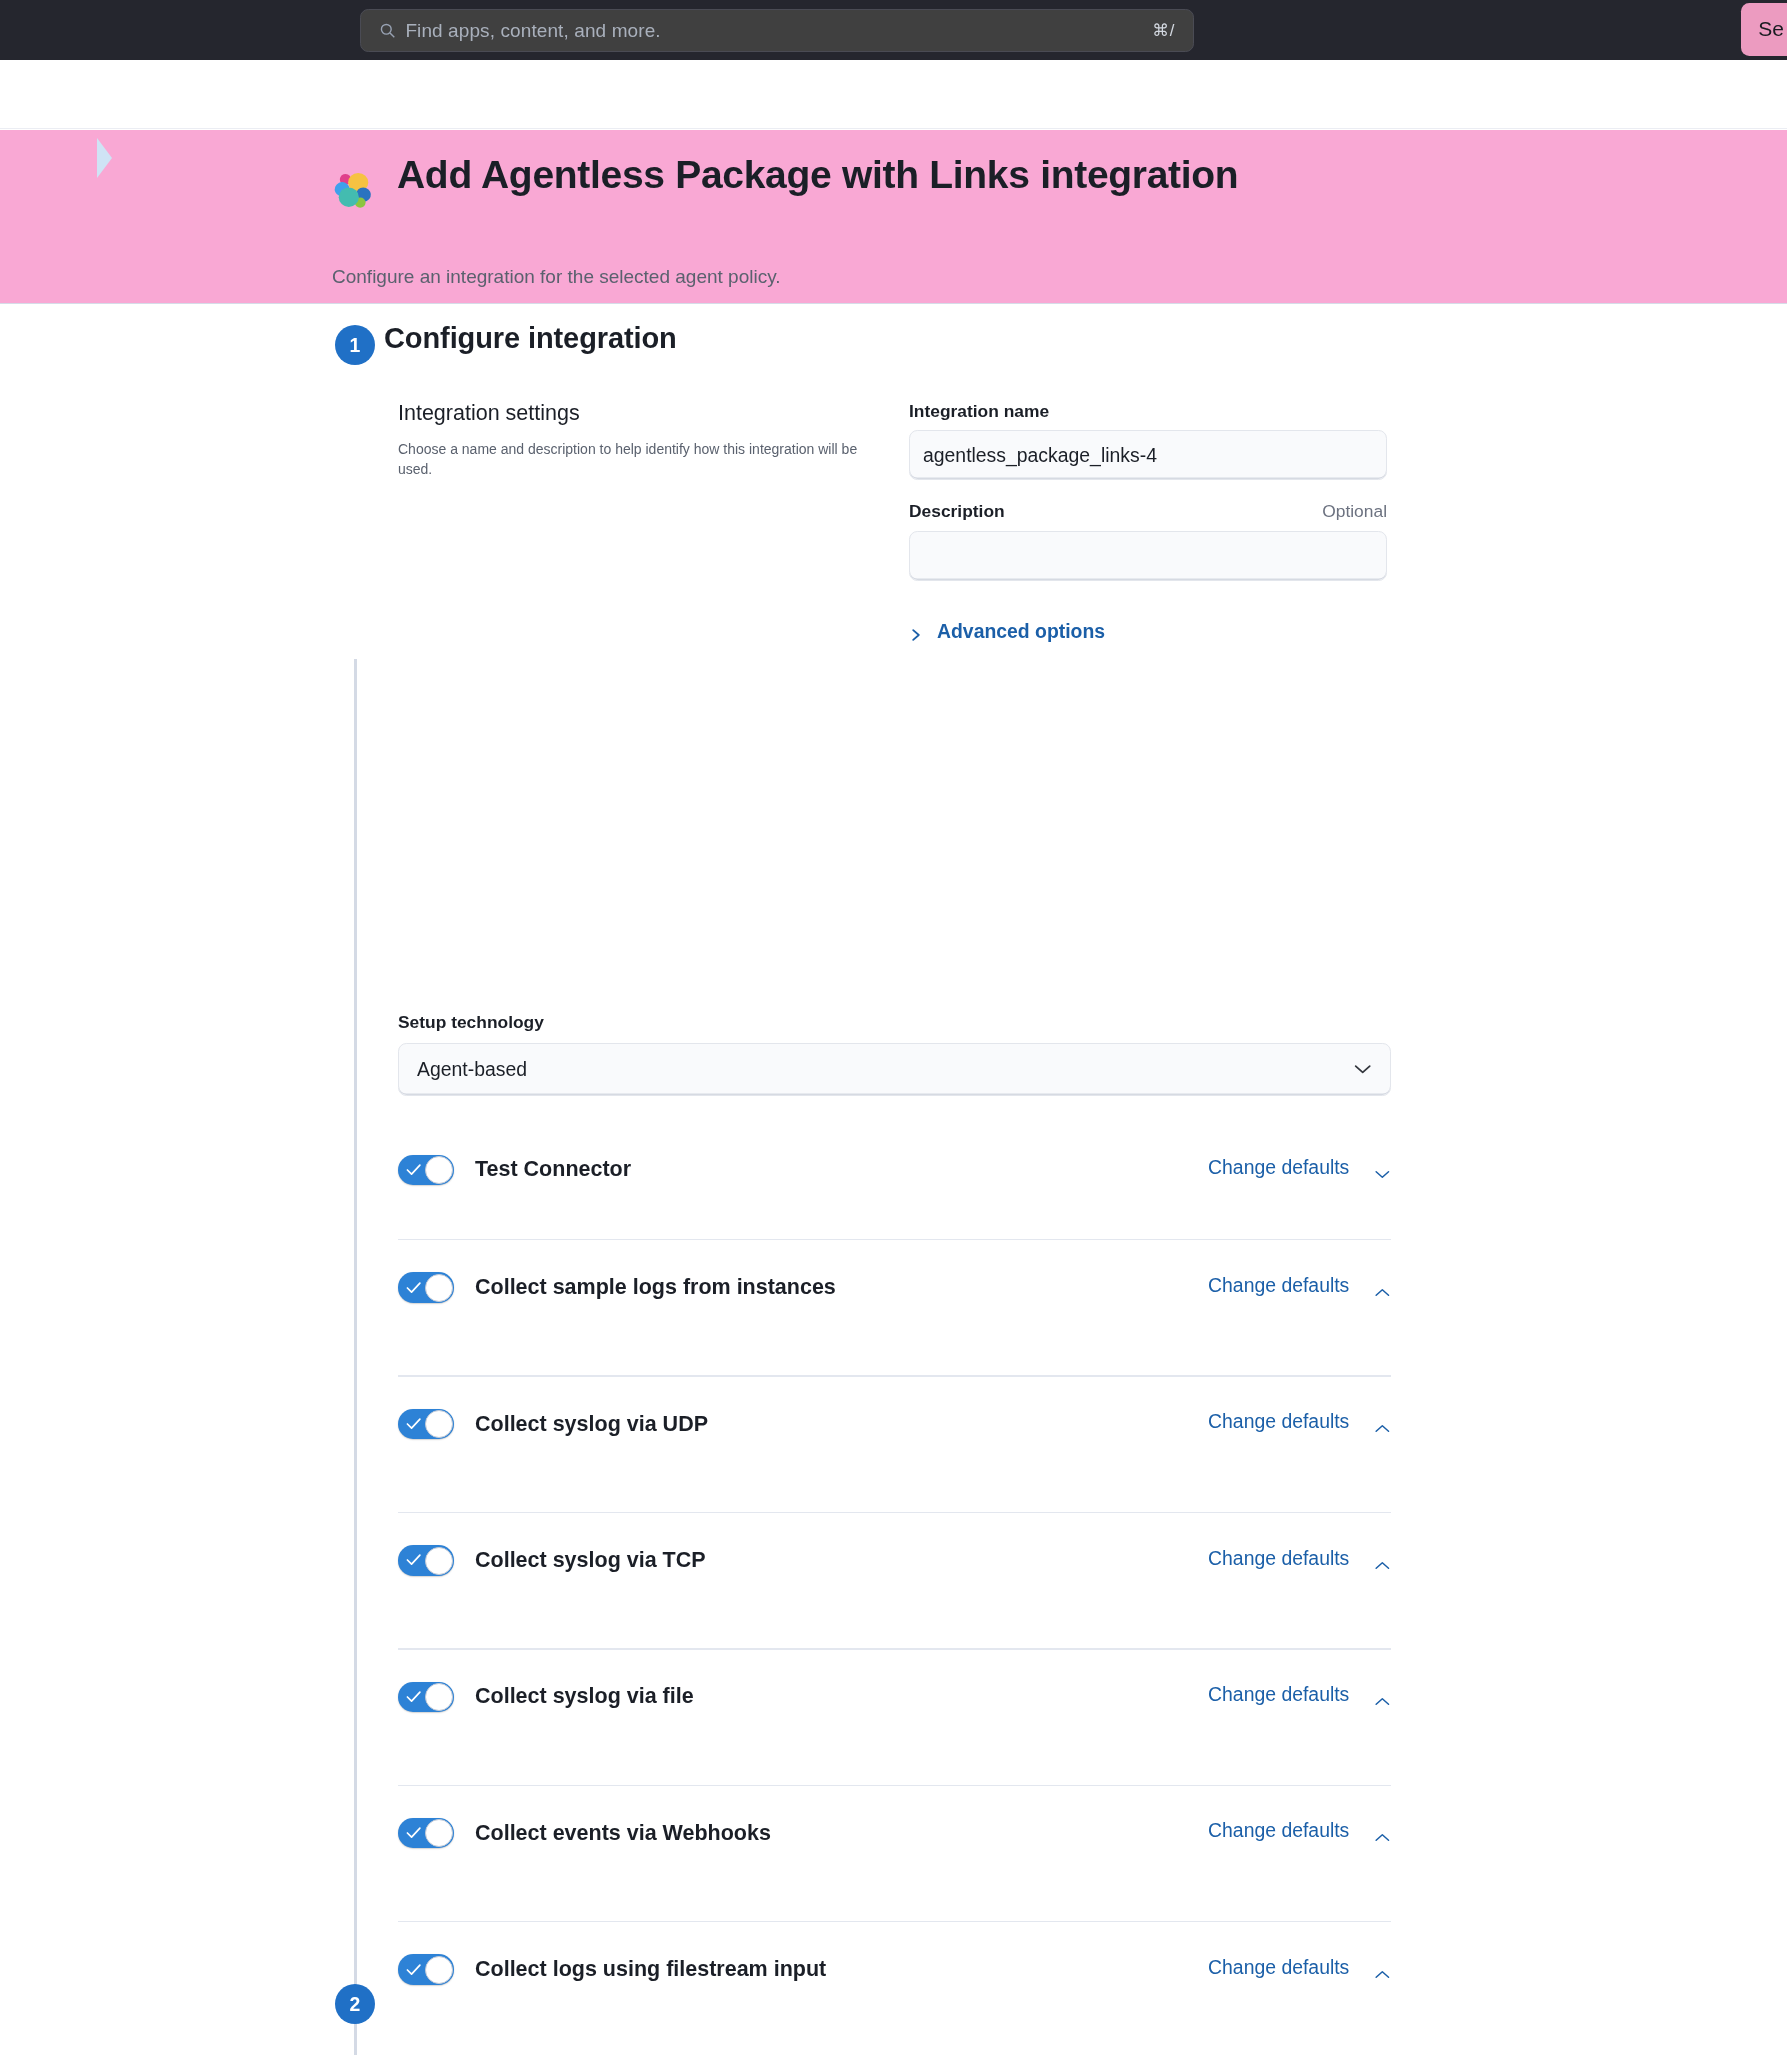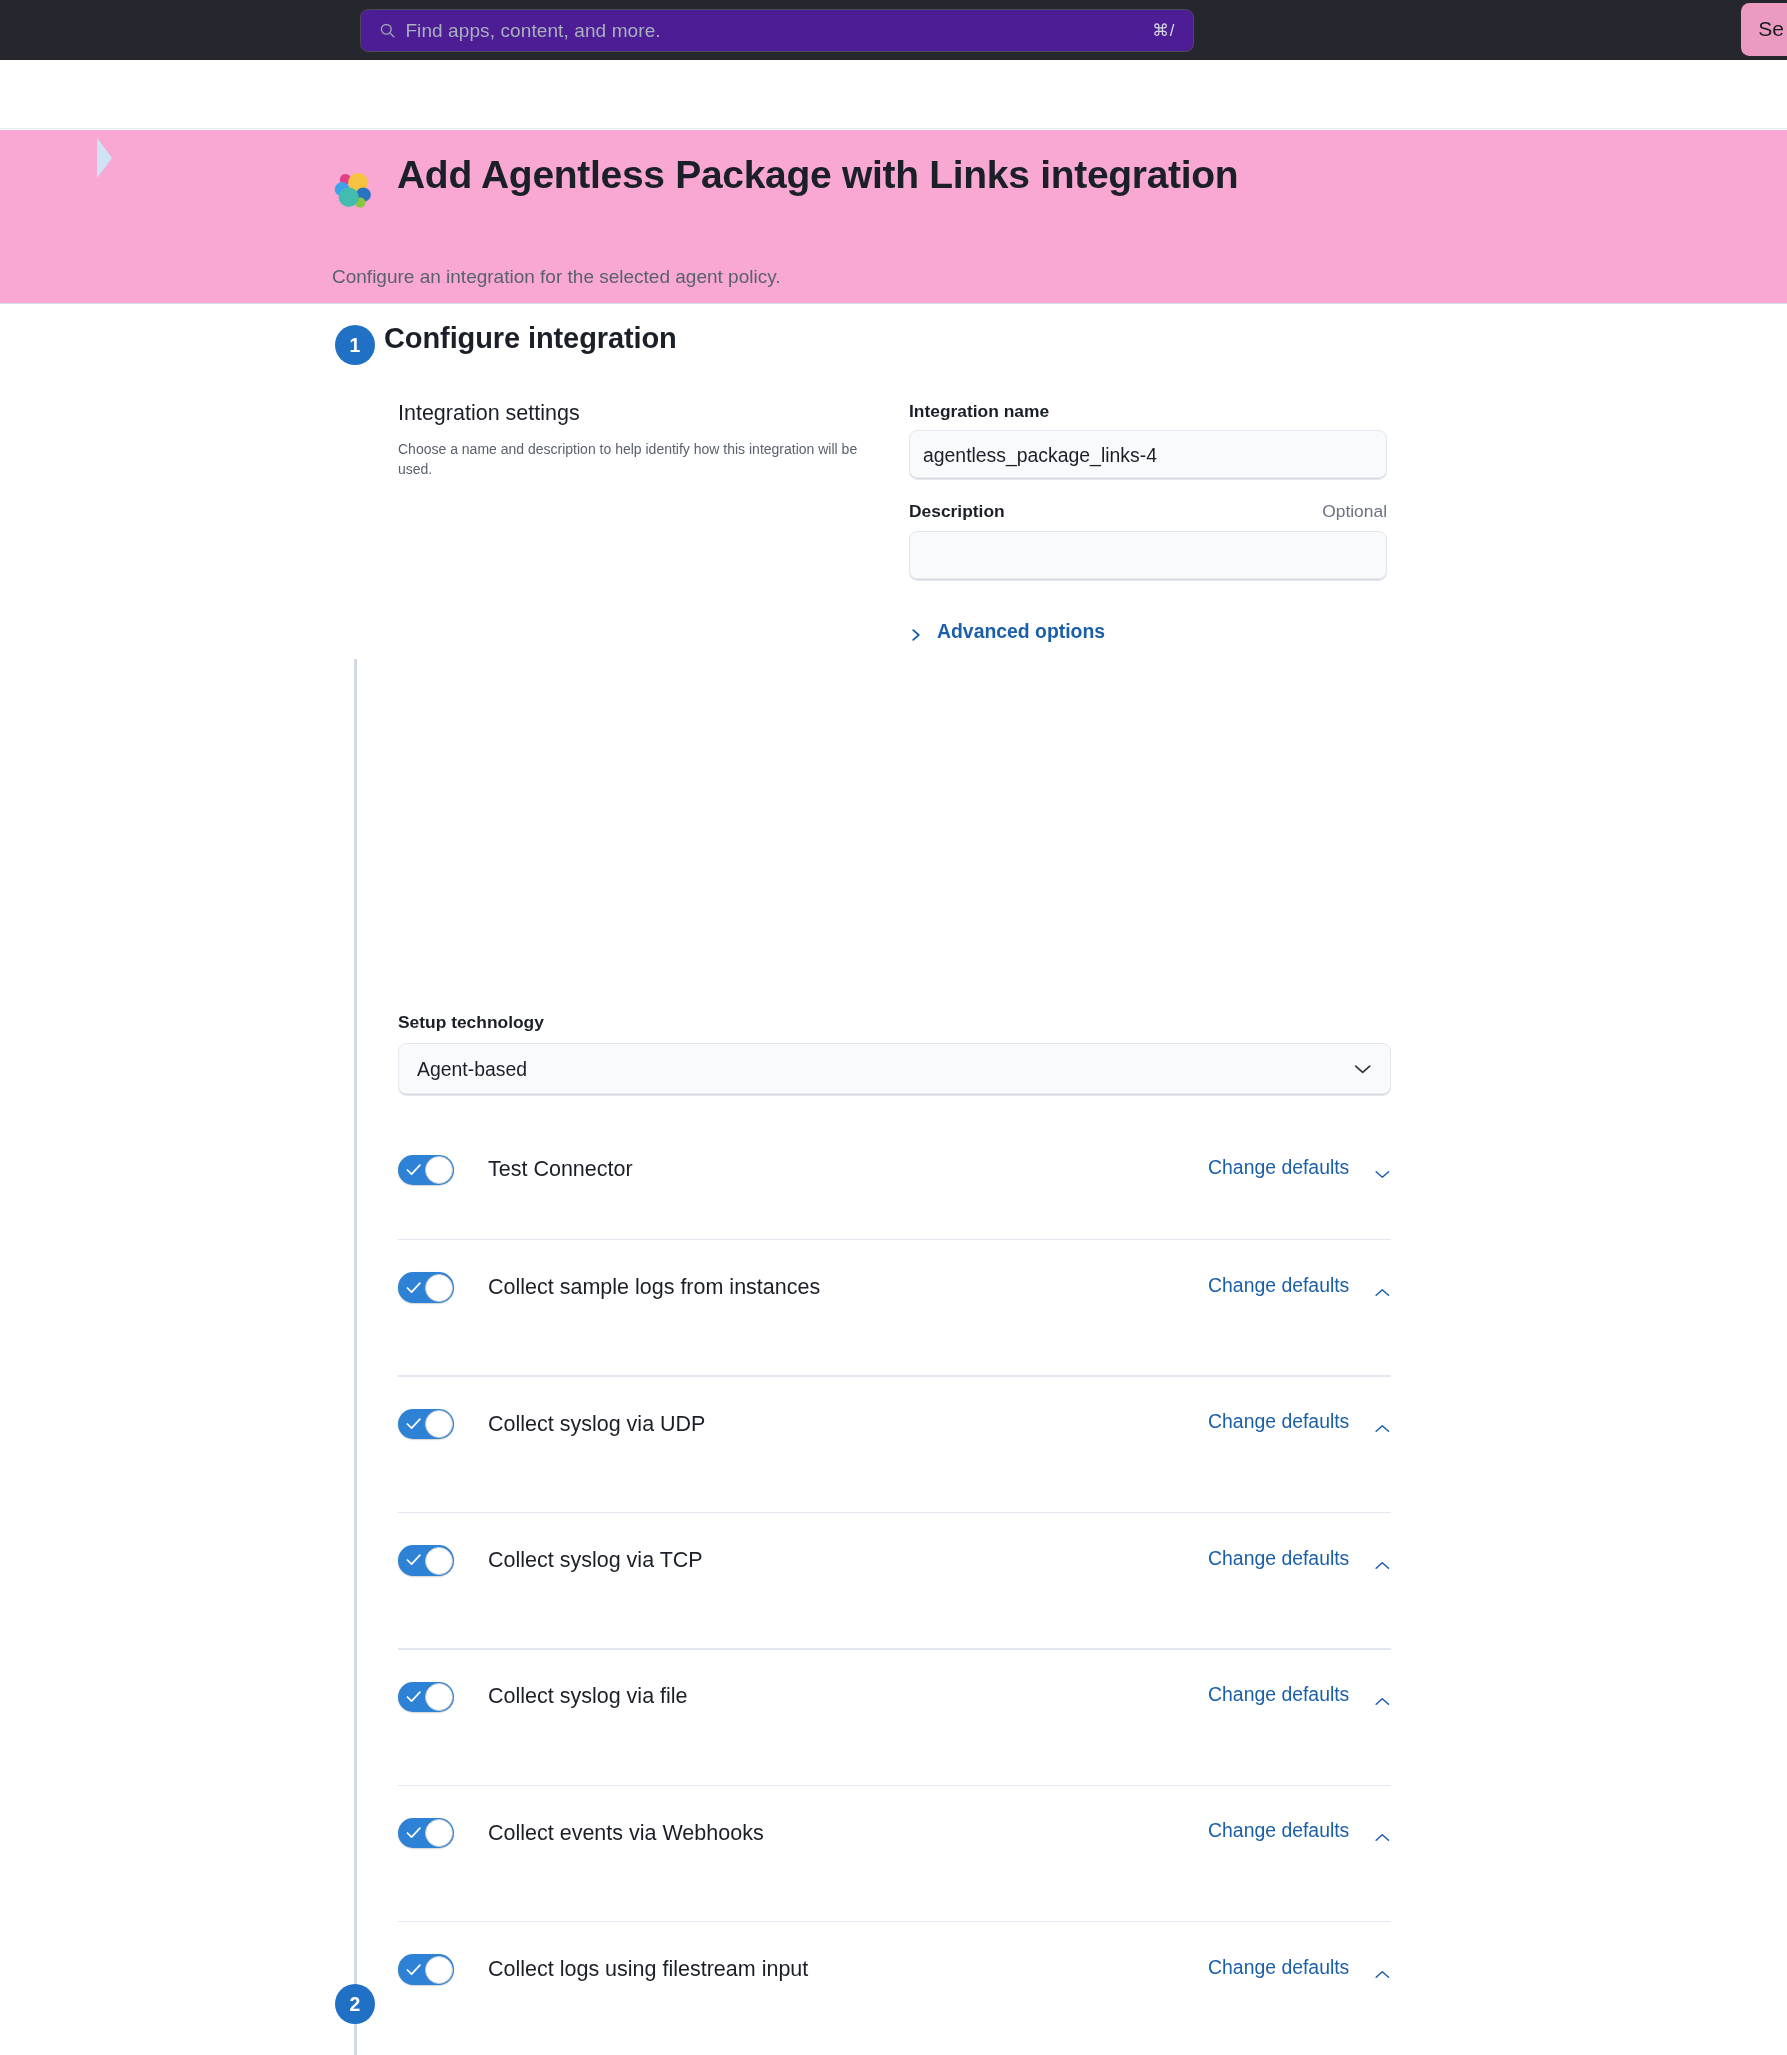--- a/index.html
+++ b/index.html
@@ -21,21 +21,21 @@
     display: flex;
     align-items: center;
     justify-content: center;
   }
   .search-box {
     position: absolute;
     left: 360px; top: 9px;
     width: 834px; height: 43px;
     border: 1.4px solid #4A4B54;
     border-radius: 8.3px;
-    background: #4c1d95;
+    background: #404040;
     display: flex;
     align-items: center;
     padding: 0 18px;
   }
   .search-icon {
     width: 16.7px; height: 16.7px;
     flex: 0 0 16.7px;
     color: #98A2B3;
     display: flex; align-items: center; justify-content: center;
   }
@@ -306,23 +306,23 @@
   }
   .toggle .knob {
     position: absolute;
     right: 1.4px; top: 1.4px;
     width: 28px; height: 28px;
     border-radius: 50%;
     background: #ffffff;
     border: 1.4px solid #C3CAD6;
   }
   .row-label {
-    margin-left: 34px;
+    margin-left: 21px;
     font-size: 21.5px;
-    font-weight: normal;
+    font-weight: bold;
     color: #1B1F27;
     white-space: nowrap;
   }
   .row-right {
     display: flex; align-items: center;
     gap: 25px;
     color: #1B5FA8;
     font-size: 19.4px;
     cursor: pointer;
     padding-top: 1.4px;

